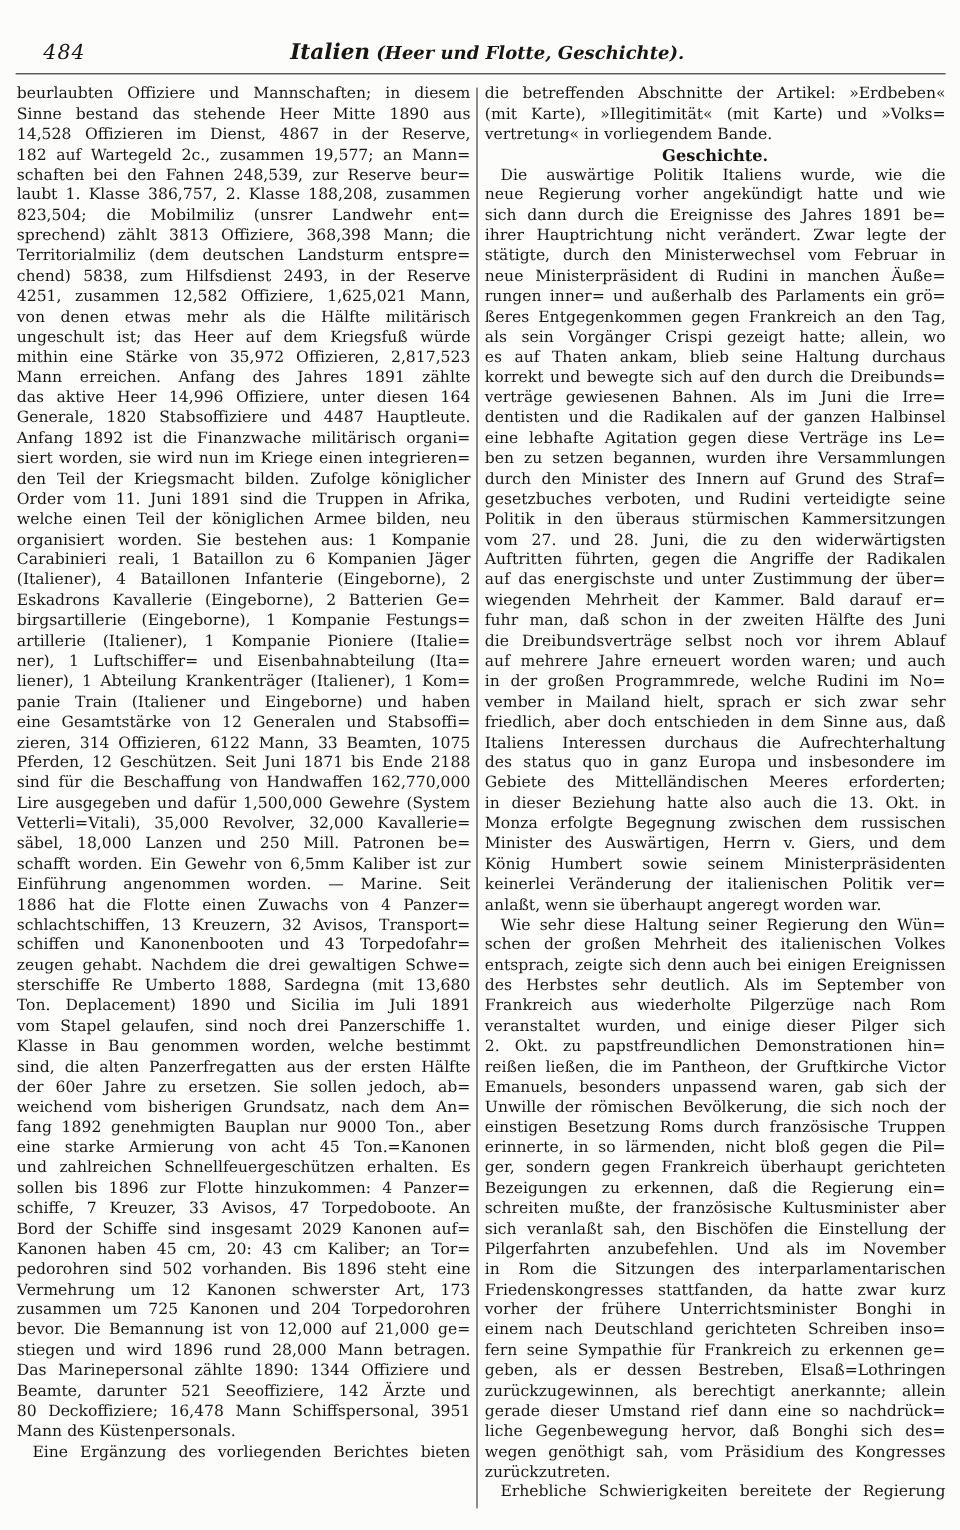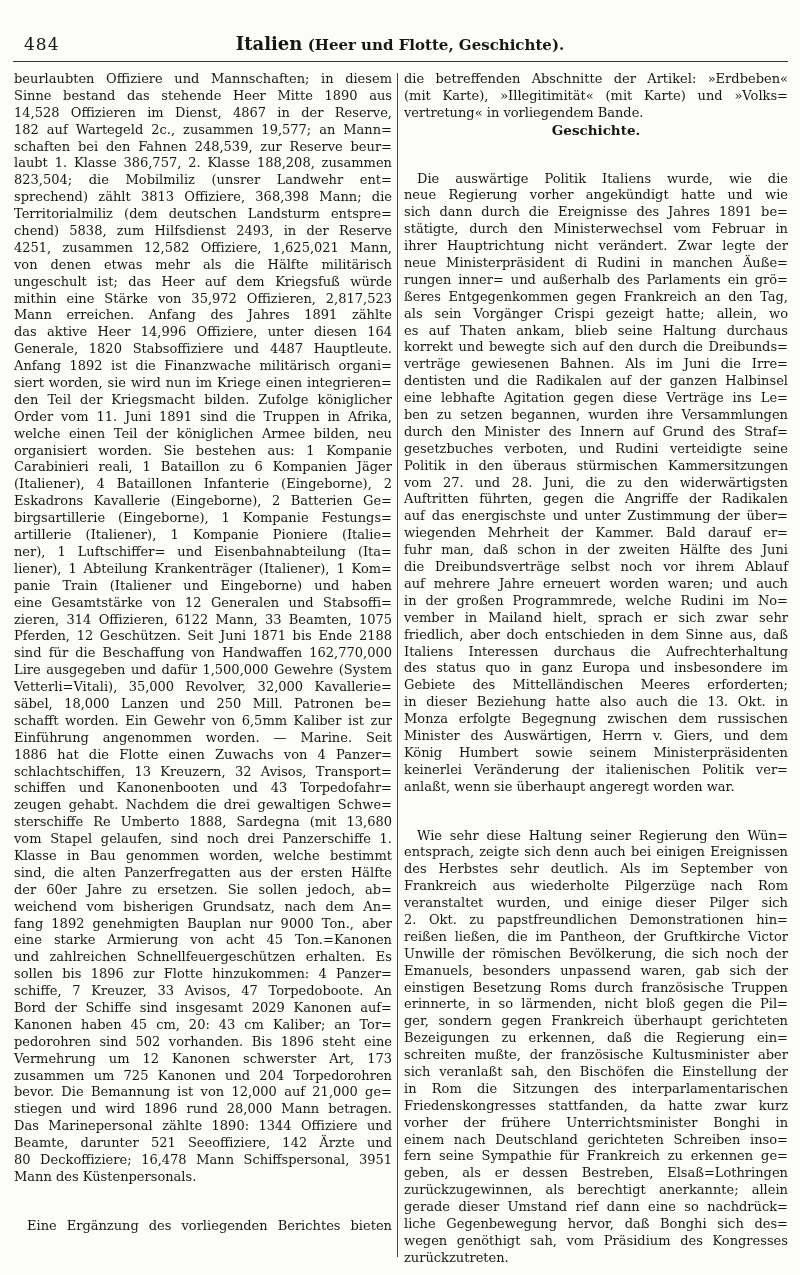--- a/index.html
+++ b/index.html
@@ -13,23 +13,24 @@
     height: 1275px;
     background: #fcfcfb;
     color: #181613;
     font-family: "DejaVu Serif", serif;
     overflow: hidden;
   }
   
   .header {
     position: absolute;
     top: 33px;
-    left: 0;
+    left: 12px;
     right: 0;
     height: 24px;
+    font-style: italic;
   }
   .pageno {
     position: absolute;
     left: 24px;
     top: 1px;
     font-size: 17px;
     letter-spacing: 1px;
   }
   .running-title {
     display: block;
@@ -75,21 +76,20 @@
     text-align-last: justify;
     white-space: normal;
     overflow: visible;
   }
   .ln.end {
     text-align: left;
     text-align-last: left;
   }
   .ln.indent {
     text-indent: 13px;
-    margin-top: 32px;
   }
   .ln.heading {
     text-align: center;
     text-align-last: center;
     font-weight: 700;
     font-size: 13.5px;
   }
 </style>
 </head>
 <body>
@@ -143,20 +143,21 @@
         <div class="ln">Lire ausgegeben und dafür 1,500,000 Gewehre (System</div>
         <div class="ln">Vetterli=Vitali), 35,000 Revolver, 32,000 Kavallerie=</div>
         <div class="ln">säbel, 18,000 Lanzen und 250 Mill. Patronen be=</div>
         <div class="ln">schafft worden. Ein Gewehr von 6,5mm Kaliber ist zur</div>
         <div class="ln">Einführung angenommen worden. — Marine. Seit</div>
         <div class="ln">1886 hat die Flotte einen Zuwachs von 4 Panzer=</div>
         <div class="ln">schlachtschiffen, 13 Kreuzern, 32 Avisos, Transport=</div>
         <div class="ln">schiffen und Kanonenbooten und 43 Torpedofahr=</div>
         <div class="ln">zeugen gehabt. Nachdem die drei gewaltigen Schwe=</div>
         <div class="ln">sterschiffe Re Umberto 1888, Sardegna (mit 13,680</div>
+        <div class="ln">Ton. Deplacement) 1890 und Sicilia im Juli 1891</div>
         <div class="ln">vom Stapel gelaufen, sind noch drei Panzerschiffe 1.</div>
         <div class="ln">Klasse in Bau genommen worden, welche bestimmt</div>
         <div class="ln">sind, die alten Panzerfregatten aus der ersten Hälfte</div>
         <div class="ln">der 60er Jahre zu ersetzen. Sie sollen jedoch, ab=</div>
         <div class="ln">weichend vom bisherigen Grundsatz, nach dem An=</div>
         <div class="ln">fang 1892 genehmigten Bauplan nur 9000 Ton., aber</div>
         <div class="ln">eine starke Armierung von acht 45 Ton.=Kanonen</div>
         <div class="ln">und zahlreichen Schnellfeuergeschützen erhalten. Es</div>
         <div class="ln">sollen bis 1896 zur Flotte hinzukommen: 4 Panzer=</div>
         <div class="ln">schiffe, 7 Kreuzer, 33 Avisos, 47 Torpedoboote. An</div>
@@ -175,22 +176,22 @@
       </div>
     <div class="divider"></div>
     <div class="col col-right">
         <div class="ln">die betreffenden Abschnitte der Artikel: »Erdbeben«</div>
         <div class="ln">(mit Karte), »Illegitimität« (mit Karte) und »Volks=</div>
         <div class="ln end">vertretung« in vorliegendem Bande.</div>
         <div class="ln heading">Geschichte.</div>
         <div class="ln indent">Die auswärtige Politik Italiens wurde, wie die</div>
         <div class="ln">neue Regierung vorher angekündigt hatte und wie</div>
         <div class="ln">sich dann durch die Ereignisse des Jahres 1891 be=</div>
+        <div class="ln">ihrer Hauptrichtung nicht verändert. Zwar legte der</div>
         <div class="ln">stätigte, durch den Ministerwechsel vom Februar in</div>
-        <div class="ln">ihrer Hauptrichtung nicht verändert. Zwar legte der</div>
         <div class="ln">neue Ministerpräsident di Rudini in manchen Äuße=</div>
         <div class="ln">rungen inner= und außerhalb des Parlaments ein grö=</div>
         <div class="ln">ßeres Entgegenkommen gegen Frankreich an den Tag,</div>
         <div class="ln">als sein Vorgänger Crispi gezeigt hatte; allein, wo</div>
         <div class="ln">es auf Thaten ankam, blieb seine Haltung durchaus</div>
         <div class="ln">korrekt und bewegte sich auf den durch die Dreibunds=</div>
         <div class="ln">verträge gewiesenen Bahnen. Als im Juni die Irre=</div>
         <div class="ln">dentisten und die Radikalen auf der ganzen Halbinsel</div>
         <div class="ln">eine lebhafte Agitation gegen diese Verträge ins Le=</div>
         <div class="ln">ben zu setzen begannen, wurden ihre Versammlungen</div>
@@ -210,34 +211,36 @@
         <div class="ln">Italiens Interessen durchaus die Aufrechterhaltung</div>
         <div class="ln">des status quo in ganz Europa und insbesondere im</div>
         <div class="ln">Gebiete des Mittelländischen Meeres erforderten;</div>
         <div class="ln">in dieser Beziehung hatte also auch die 13. Okt. in</div>
         <div class="ln">Monza erfolgte Begegnung zwischen dem russischen</div>
         <div class="ln">Minister des Auswärtigen, Herrn v. Giers, und dem</div>
         <div class="ln">König Humbert sowie seinem Ministerpräsidenten</div>
         <div class="ln">keinerlei Veränderung der italienischen Politik ver=</div>
         <div class="ln end">anlaßt, wenn sie überhaupt angeregt worden war.</div>
         <div class="ln indent">Wie sehr diese Haltung seiner Regierung den Wün=</div>
+        <div class="ln">schen der großen Mehrheit des italienischen Volkes</div>
         <div class="ln">entsprach, zeigte sich denn auch bei einigen Ereignissen</div>
         <div class="ln">des Herbstes sehr deutlich. Als im September von</div>
         <div class="ln">Frankreich aus wiederholte Pilgerzüge nach Rom</div>
         <div class="ln">veranstaltet wurden, und einige dieser Pilger sich</div>
         <div class="ln">2. Okt. zu papstfreundlichen Demonstrationen hin=</div>
         <div class="ln">reißen ließen, die im Pantheon, der Gruftkirche Victor</div>
+        <div class="ln">Emanuels, besonders unpassend waren, gab sich der</div>
         <div class="ln">Unwille der römischen Bevölkerung, die sich noch der</div>
-        <div class="ln">Emanuels, besonders unpassend waren, gab sich der</div>
         <div class="ln">einstigen Besetzung Roms durch französische Truppen</div>
         <div class="ln">erinnerte, in so lärmenden, nicht bloß gegen die Pil=</div>
         <div class="ln">ger, sondern gegen Frankreich überhaupt gerichteten</div>
         <div class="ln">Bezeigungen zu erkennen, daß die Regierung ein=</div>
         <div class="ln">schreiten mußte, der französische Kultusminister aber</div>
         <div class="ln">sich veranlaßt sah, den Bischöfen die Einstellung der</div>
+        <div class="ln">Pilgerfahrten anzubefehlen. Und als im November</div>
         <div class="ln">in Rom die Sitzungen des interparlamentarischen</div>
         <div class="ln">Friedenskongresses stattfanden, da hatte zwar kurz</div>
         <div class="ln">vorher der frühere Unterrichtsminister Bonghi in</div>
         <div class="ln">einem nach Deutschland gerichteten Schreiben inso=</div>
         <div class="ln">fern seine Sympathie für Frankreich zu erkennen ge=</div>
         <div class="ln">geben, als er dessen Bestreben, Elsaß=Lothringen</div>
         <div class="ln">zurückzugewinnen, als berechtigt anerkannte; allein</div>
         <div class="ln">gerade dieser Umstand rief dann eine so nachdrück=</div>
         <div class="ln">liche Gegenbewegung hervor, daß Bonghi sich des=</div>
         <div class="ln">wegen genöthigt sah, vom Präsidium des Kongresses</div>

